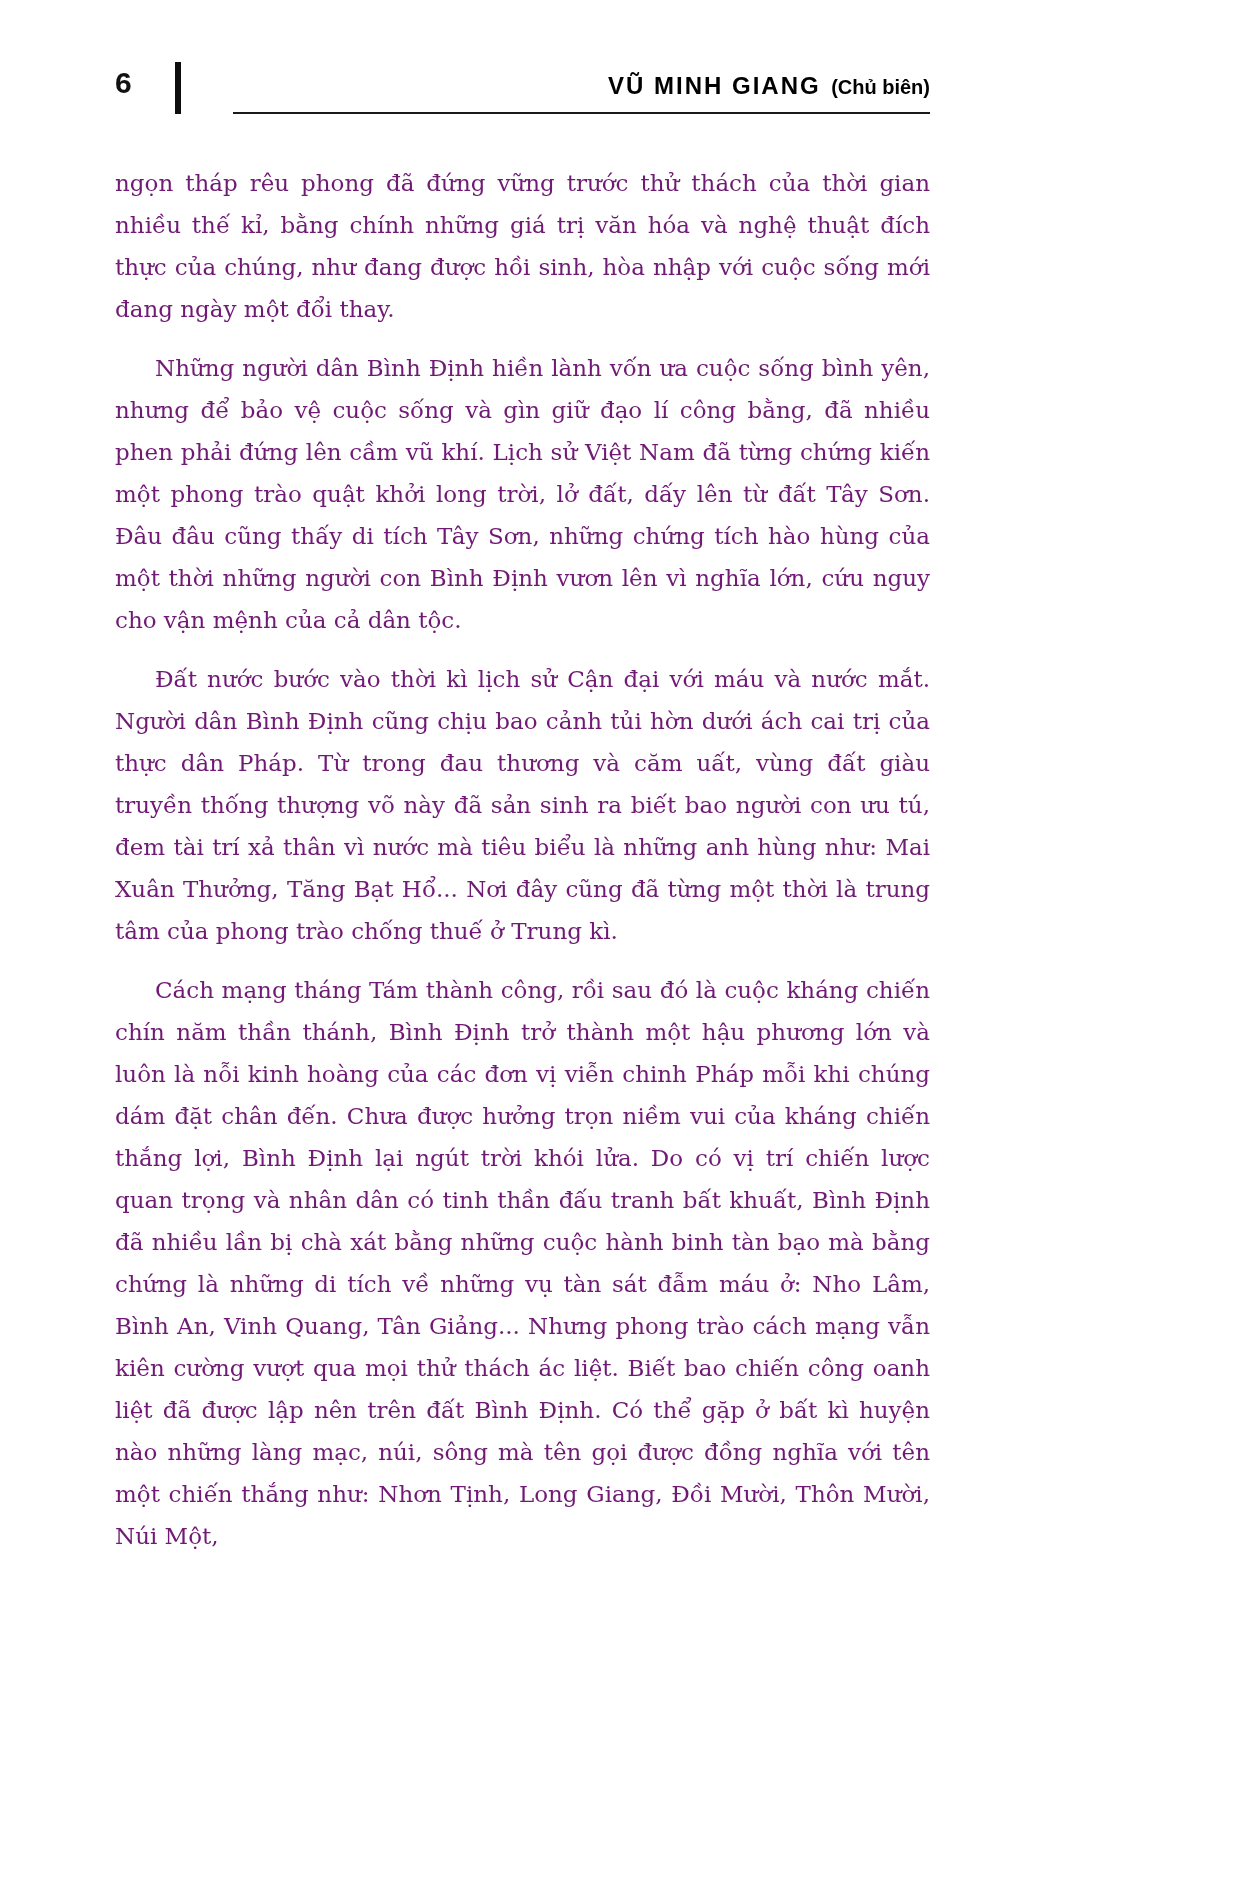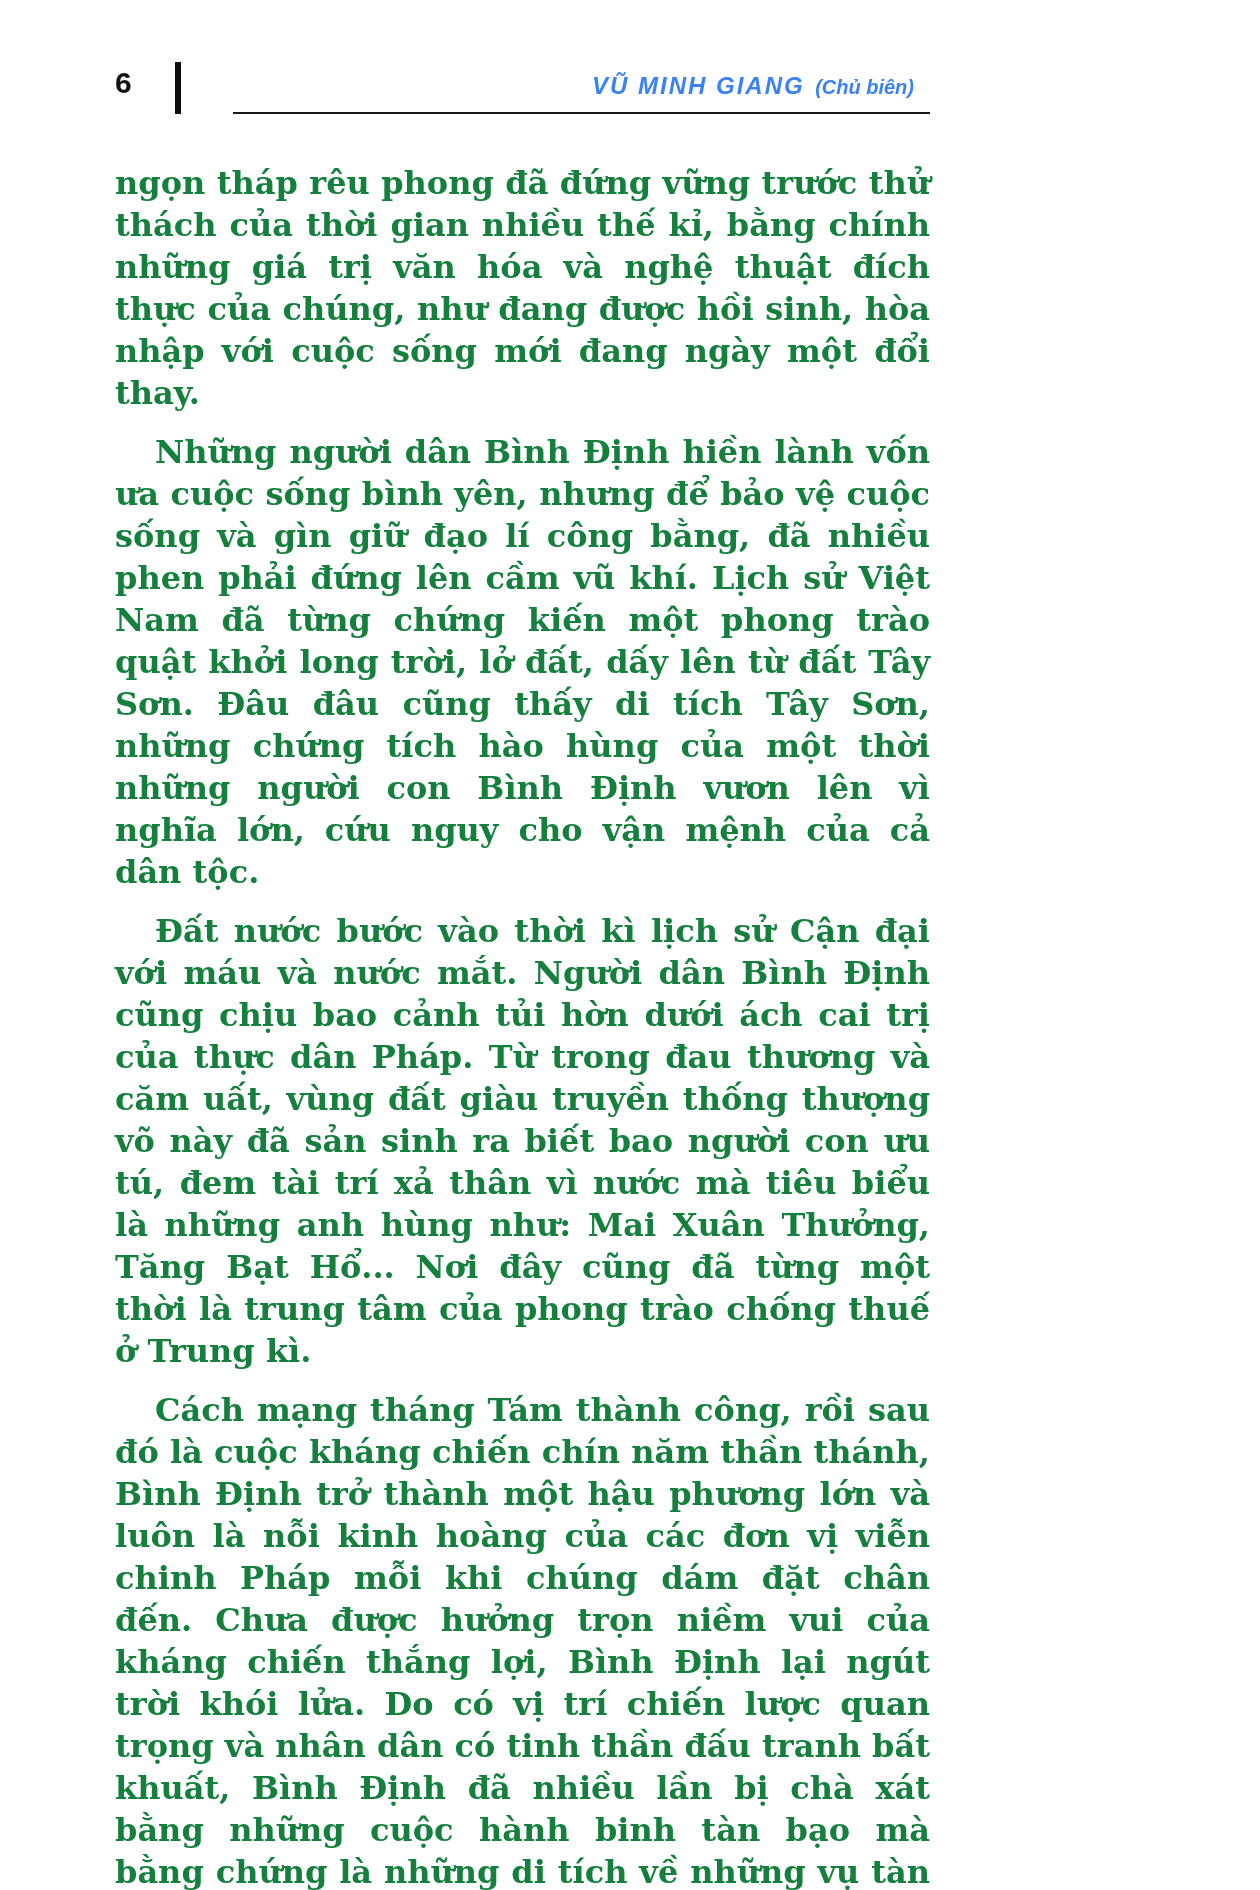--- a/index.html
+++ b/index.html
@@ -33,27 +33,26 @@
   .header-bar {
     position: absolute;
     left: 60px;
     top: 0;
     width: 6px;
     height: 52px;
     background: #0e0e0e;
   }
   .running-title {
     position: absolute;
-    right: 16px;
+    right: 0;
     top: 10px;
     font-family: "Liberation Sans", sans-serif;
     font-weight: bold;
-    color: #3b82f6;
+    color: #000000;
     white-space: nowrap;
-    font-style: italic;
   }
   .running-title .title-main {
     font-size: 24px;
     letter-spacing: 2px;
   }
   .running-title .title-suffix {
     font-size: 20px;
     letter-spacing: 0;
     margin-left: 6px;
   }
@@ -63,26 +62,25 @@
     right: 0;
     bottom: 2px;
     height: 2px;
     background: #1a1a1a;
   }
   .content {
     margin-top: 46px;
   }
   .para {
     font-family: "DejaVu Serif", "Liberation Serif", serif;
-    font-size: 32px;
+    font-size: 23px;
     line-height: 42px;
     text-align: justify;
-    color: #15803d;
+    color: #701a75;
     margin: 0 0 17px 0;
-    font-weight: bold;
   }
   .para.indent {
     text-indent: 40px;
   }
 </style>
 </head>
 <body>
 
 <div class="page">
 

